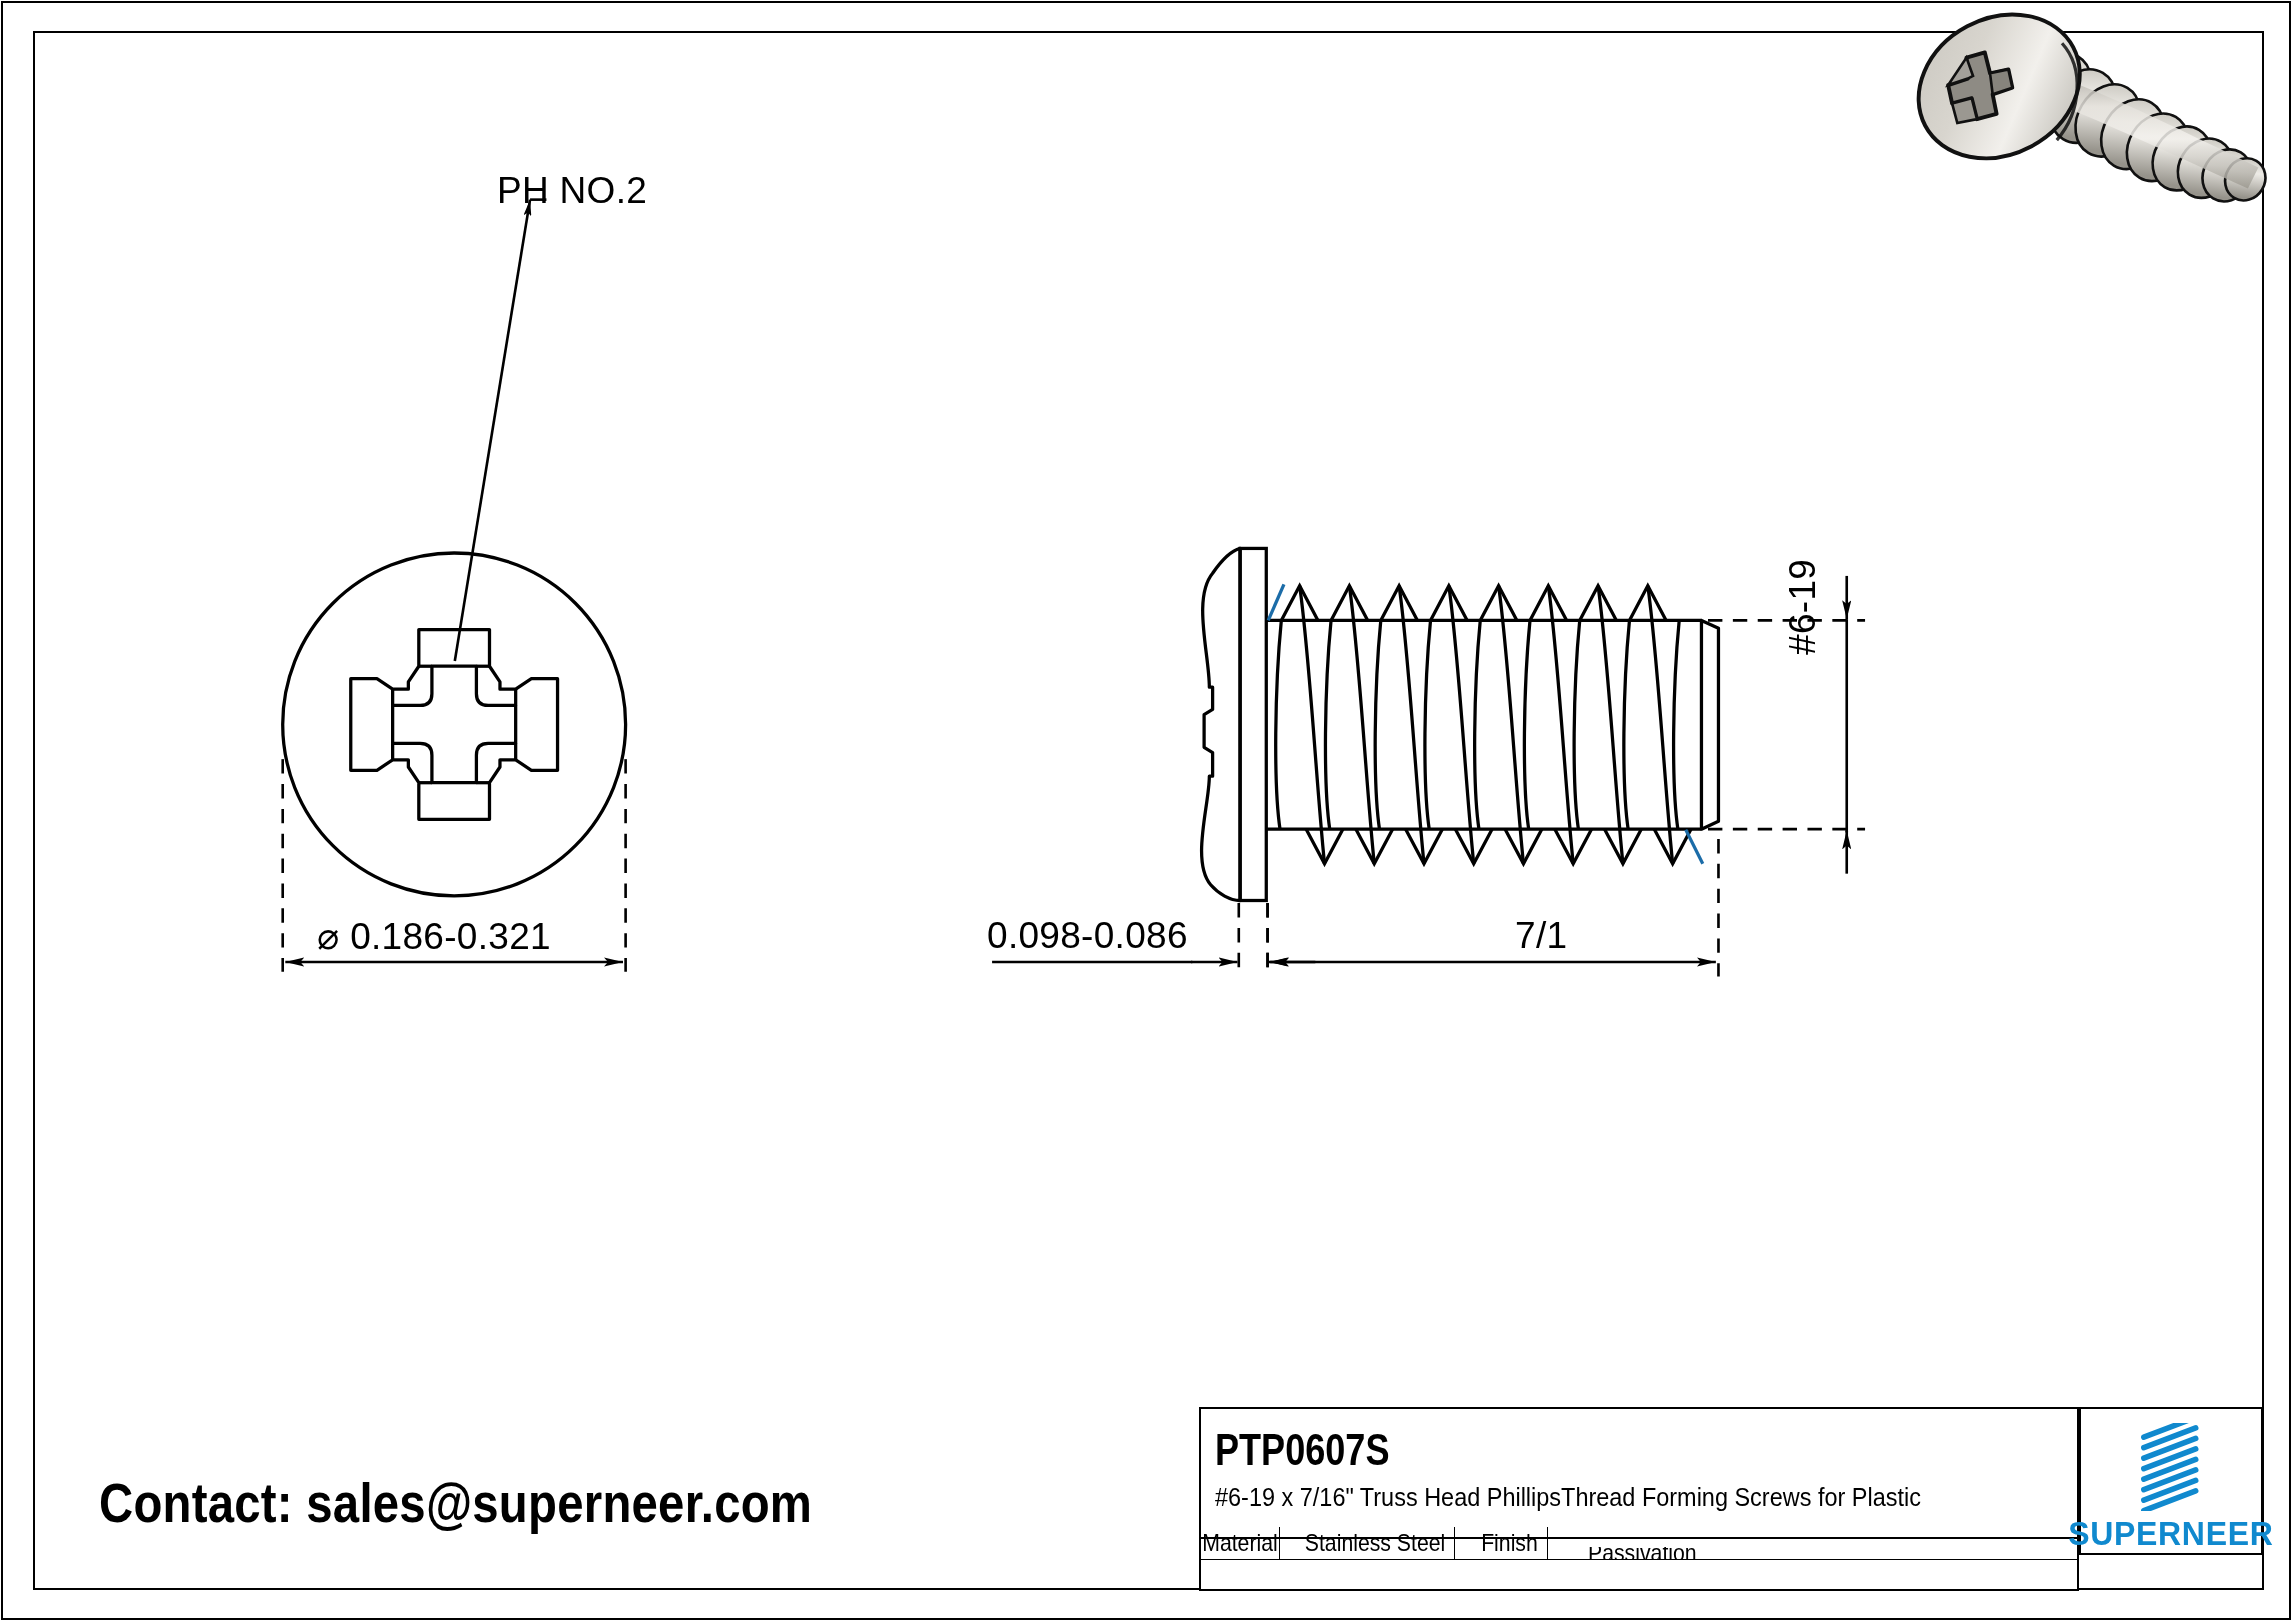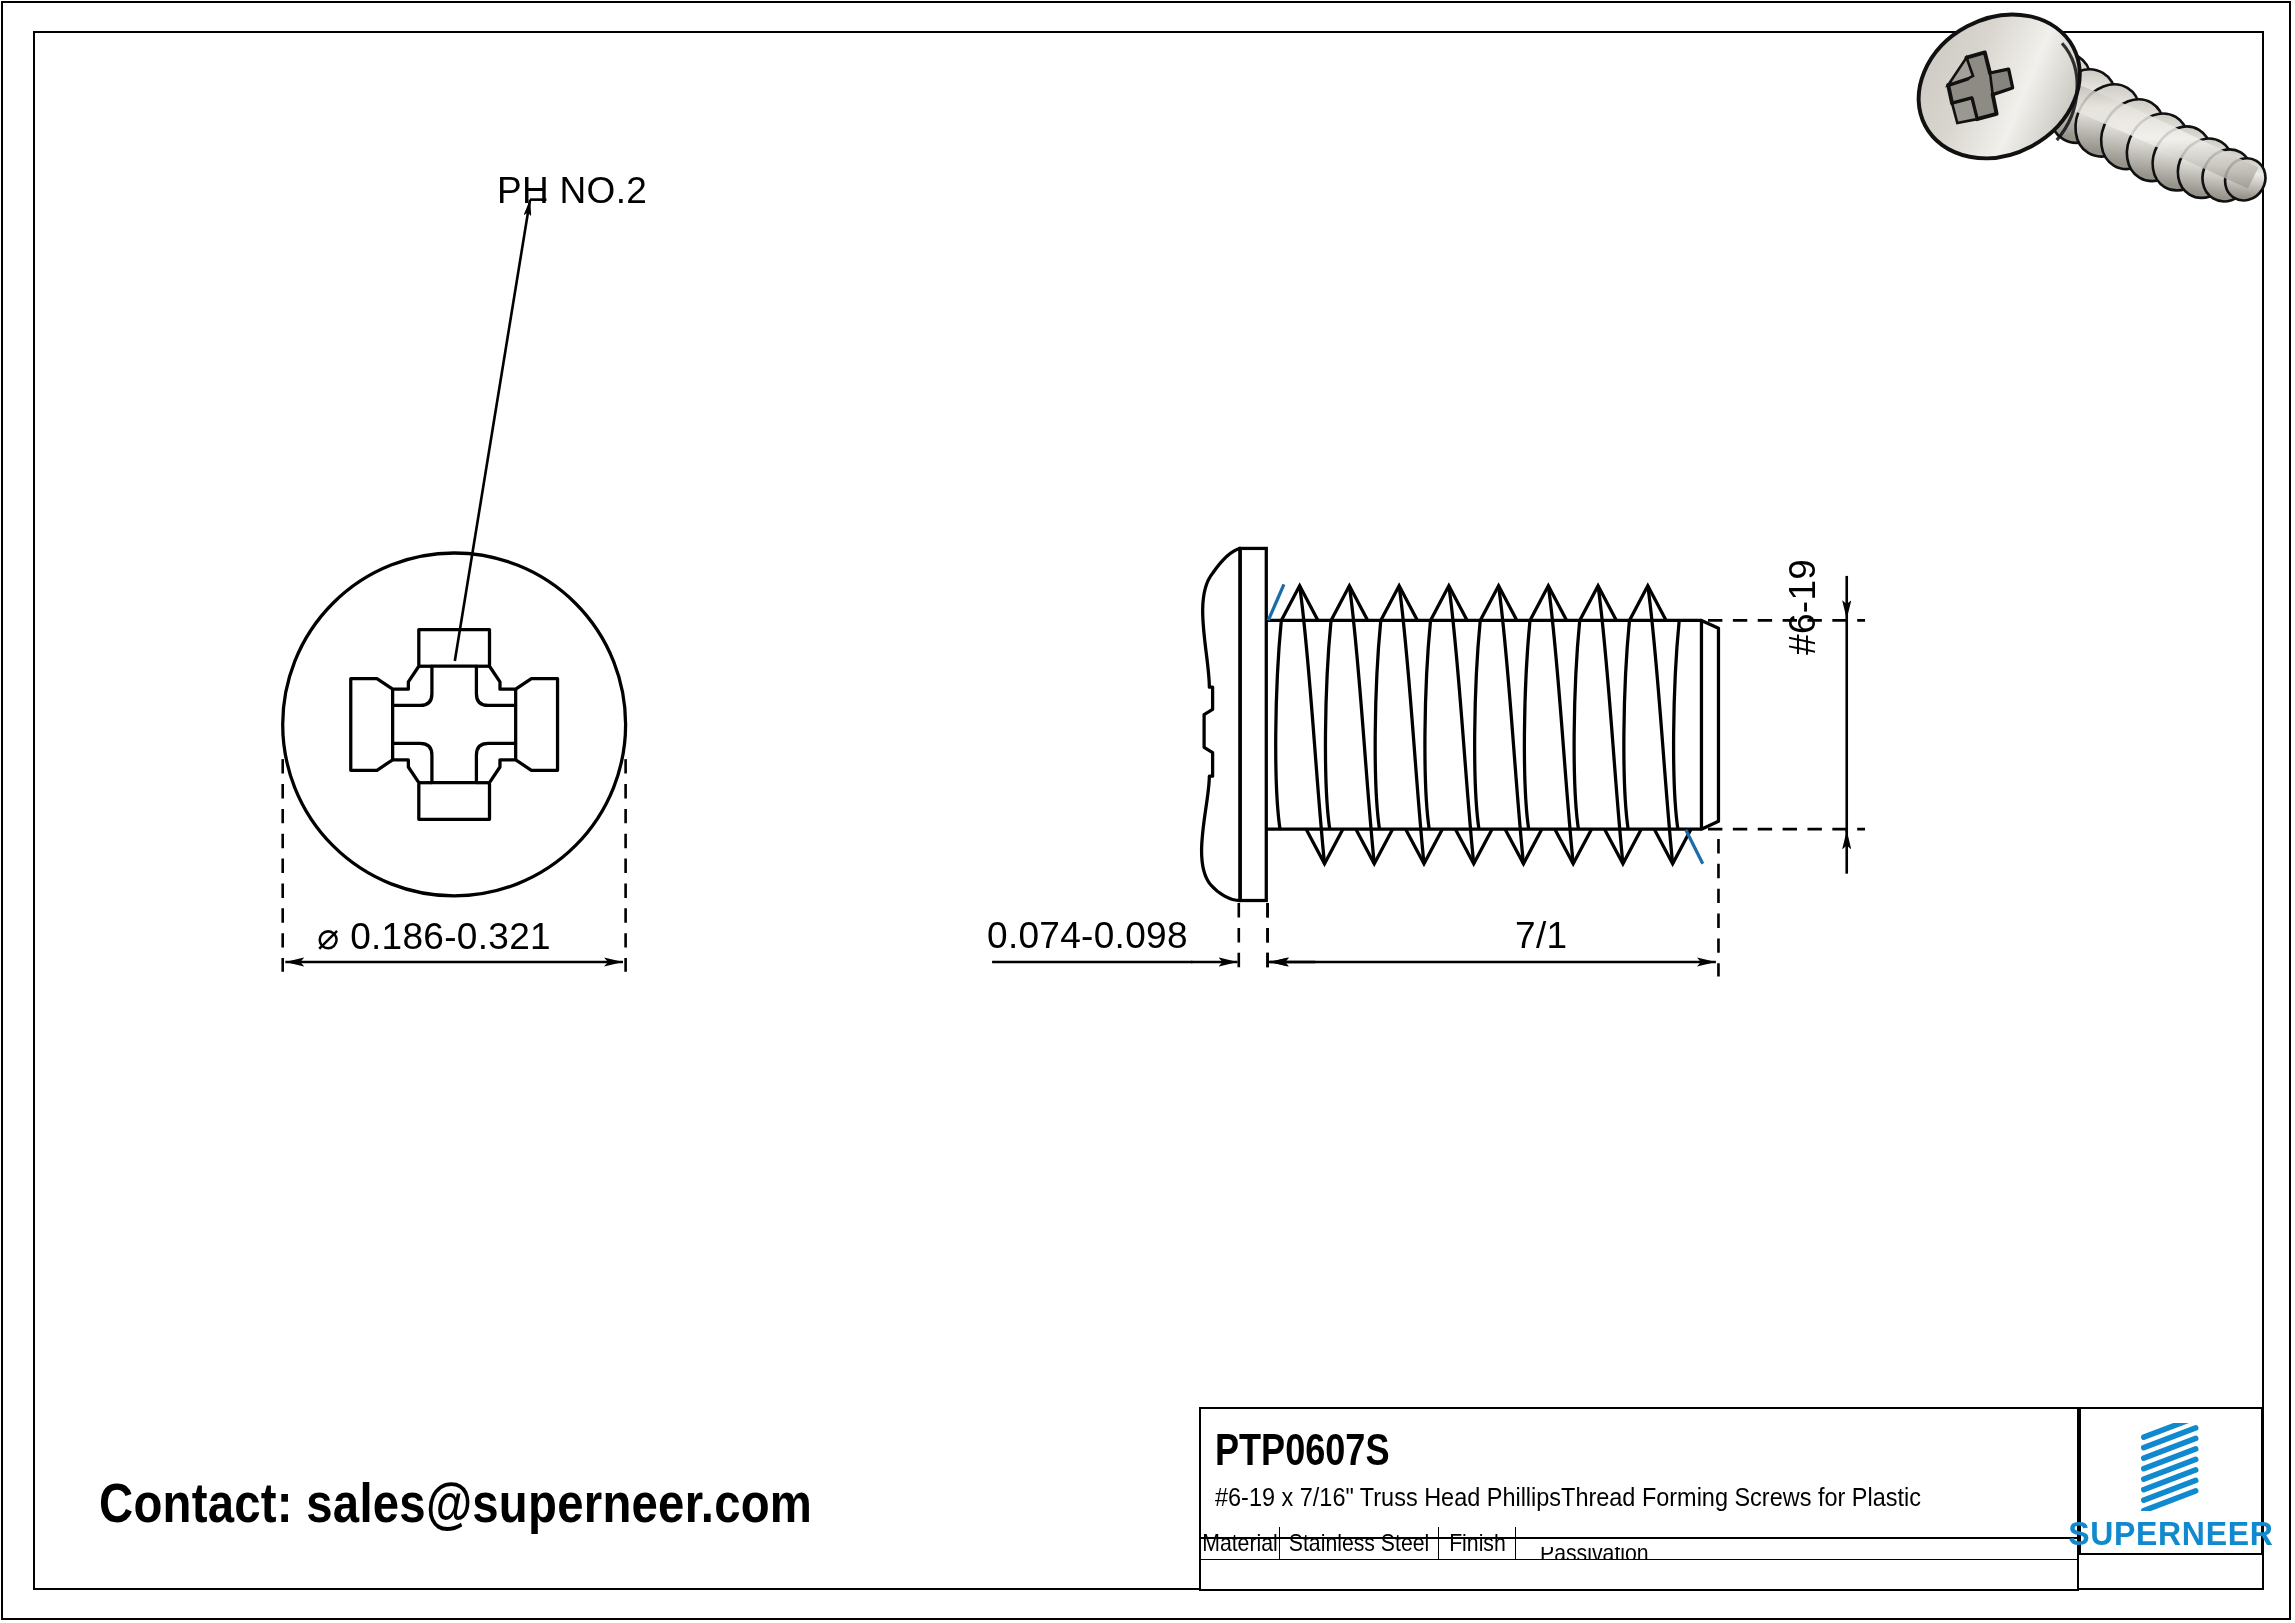--- a/index.html
+++ b/index.html
@@ -124,20 +124,21 @@
     transform-origin: left top;
     white-space: nowrap;
   }
   .tb-row {
     position: absolute;
     left: 0;
     width: 100%;
     height: 33px;
     display: flex;
     box-sizing: border-box;
+    gap: 16px;
   }
   #tb-row-material { top: 118px; height: 33px; border-bottom: 1.3px solid #000; }
   #tb-row-weight   { top: 151px; height: 31px; }
   .tb-cell {
     display: flex;
     align-items: center;
     justify-content: center;
     box-sizing: border-box;
     font-family: "Liberation Sans Narrow", "Liberation Sans", sans-serif;
     font-size: 23.6px;
@@ -402,21 +403,21 @@
           <path d="M 128 138 L 158 130 L 166 162 L 136 168 Z" fill="#9B9891" stroke="#111" stroke-width="4"></path>
         </g>
       </g>
     </g>
   </svg>
 
   <div class="abs dim-text" id="label-ph-no2">PH NO.2</div>
 
   <div class="abs dim-text" id="dim-head-diameter">⌀ 0.186-0.321</div>
 
-  <div class="abs dim-text" id="dim-head-height">0.074-0.098</div>
+  <div class="abs dim-text" id="dim-head-height">0.098-0.086</div>
 
   <div class="abs dim-text" id="dim-screw-length">7/1</div>
 
   <div class="abs dim-text" id="dim-thread-size">#6-19</div>
 
   <div class="abs" id="contact-line">Contact: sales@superneer.com</div>
 
   <div class="abs" id="title-block">
     <div id="tb-upper">
       <div id="tb-part-number">PTP0607S</div>

